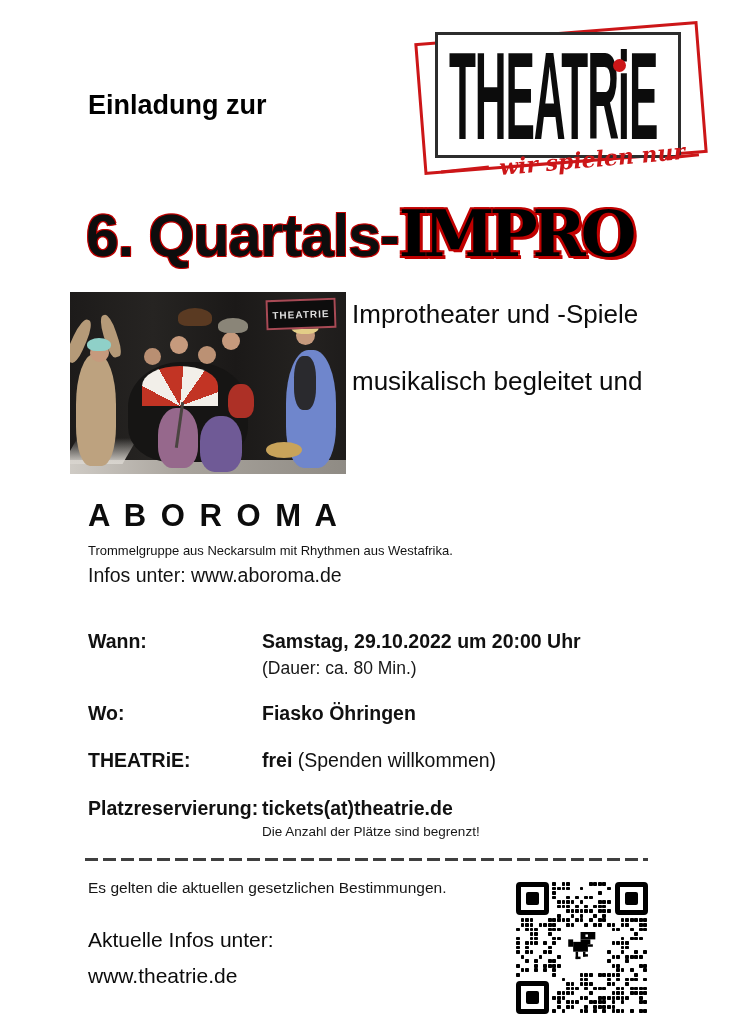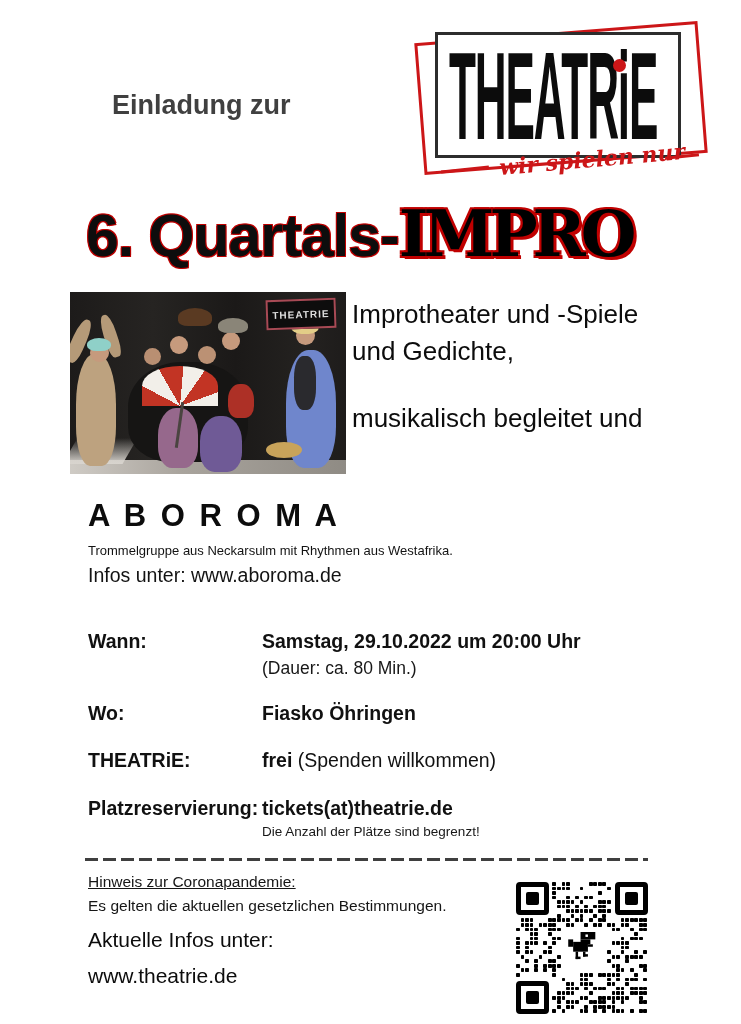--- a/index.html
+++ b/index.html
@@ -3,21 +3,21 @@
 <meta charset="utf-8">
 <style>
   html,body { margin:0; padding:0; background:#e8e8e8; }
   .page {
     position:relative; width:741px; height:1024px; margin:0 auto;
     background:#ffffff; overflow:hidden;
     font-family:"Liberation Sans", sans-serif; color:#111;
   }
 
   
-  .invitation { position:absolute; left:88px; top:90px; font-size:27px; font-weight:700; color:#404040;margin-left:24px; }
+  .invitation { position:absolute; left:88px; top:90px; font-size:27px; font-weight:700; color:#000000; }
 
   .logo { position:absolute; left:425px; top:8px; width:300px; height:182px; }
   .logo .black-frame { position:absolute; left:10px; top:24px; width:240px; height:120px; border:3px solid #2d2d2d; background:#fff; }
   .logo .red-frame  { position:absolute; left:-6px; top:24px; width:278px; height:126px; border:3px solid #cc1618; transform:rotate(-4.5deg); }
   .logo-word {
     position:absolute; left:24px; top:26px; font-weight:700; font-size:124px; line-height:1;
     letter-spacing:-3px; color:#0c0c0c; white-space:nowrap;
     transform:scale(0.355,1); transform-origin:0 0;
   }
   .logo-idot { position:absolute; left:188px; top:51px; width:13px; height:13px; border-radius:50%; background:#cc1618; }
@@ -155,21 +155,20 @@
 
     <div class="umbrella"></div>
     <div class="umb-pole"></div>
 
     <div class="photo-sign">THEATRIE</div>
   </div>
 
   <div class="intro">
     <p>
       <span style="display:block">Improtheater und -Spiele</span>
-      <span style="display:block">und Gedichte,</span>
     </p>
     <p>
       <span style="display:block">musikalisch begleitet und</span>
     </p>
   </div>
 
   <div class="band">
     <div class="band-name">A B O R O M A</div>
     <div class="band-desc">Trommelgruppe aus Neckarsulm mit Rhythmen aus Westafrika.</div>
     <div class="band-info">Infos unter: www.aboroma.de</div>
@@ -186,21 +185,20 @@
       <span class="d-label">THEATRiE:</span><span class="d-val"><span class="d-strong">frei</span><span class="d-rest"> (Spenden willkommen)</span></span>
     </div>
     <div class="detail-row" style="top:167px">
       <span class="d-label">Platzreservierung:</span><span class="d-val"><span class="d-strong">tickets(at)theatrie.de</span><span class="note-sm">Die Anzahl der Plätze sind begrenzt!</span></span>
     </div>
   </div>
 
   <div class="separator"></div>
 
   <div class="corona">
-    <div class="corona-heading">Hinweis zur Coronapandemie:</div>
     <div class="corona-text">Es gelten die aktuellen gesetzlichen Bestimmungen.</div>
   </div>
 
   <div class="footer">
     <div>Aktuelle Infos unter:</div>
     <div>www.theatrie.de</div>
   </div>
 
   <div class="qr">
     <div class="qr-modules">

